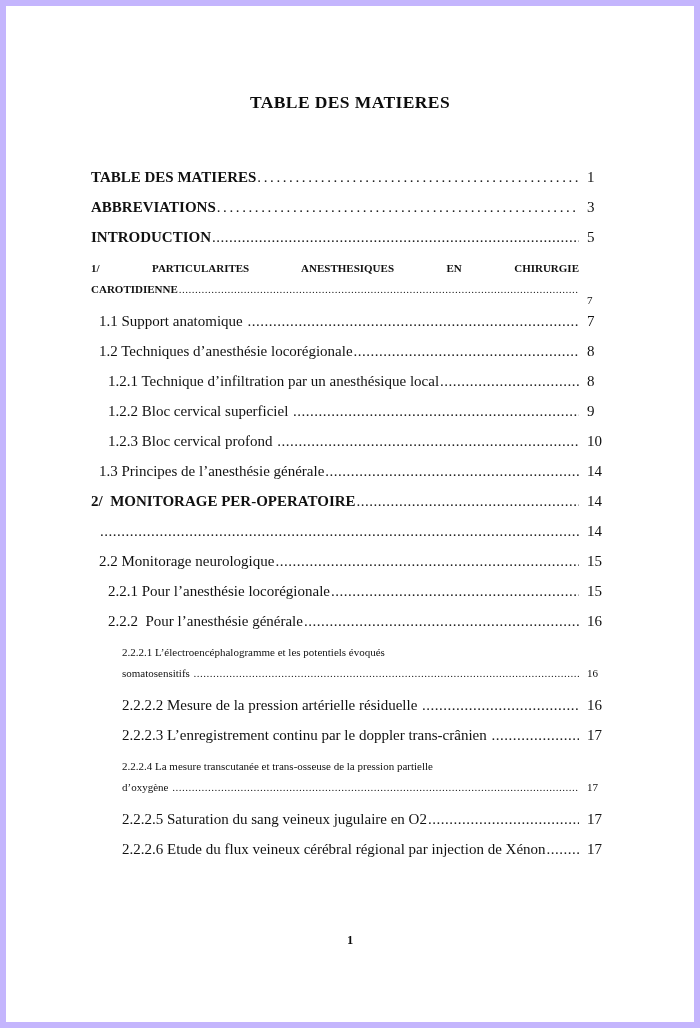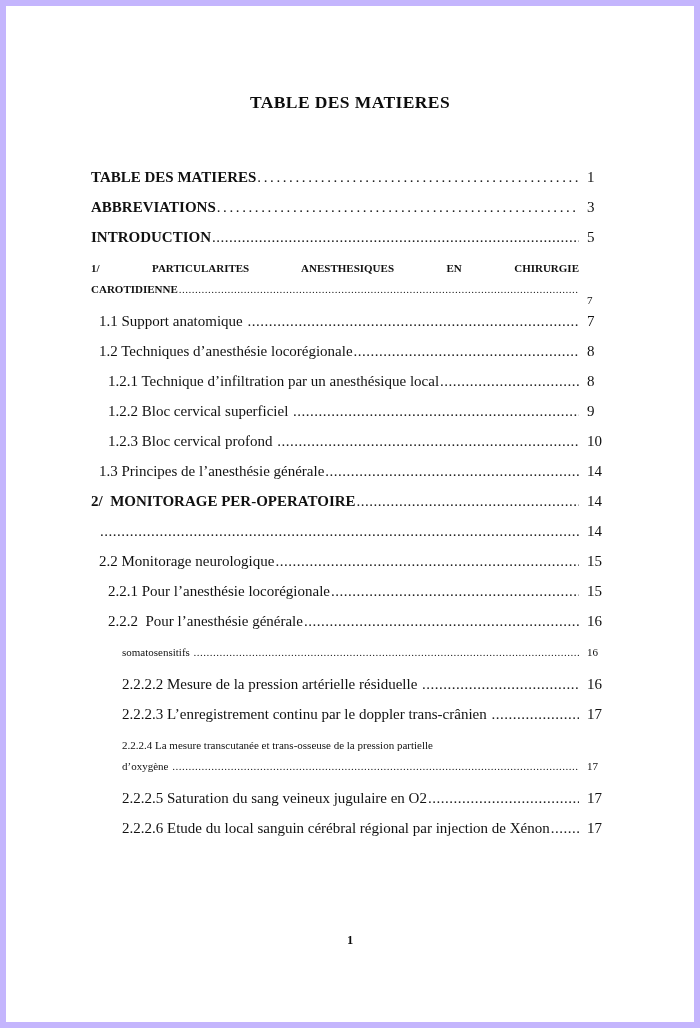--- a/index.html
+++ b/index.html
@@ -200,20 +200,21 @@
       <span class="pg">15</span>
     </div>
 
     <div class="row lv2">
       <span class="txt">2.2.2  Pour l’anesthésie générale</span>
       <span class="dots"></span>
       <span class="pg">16</span>
     </div>
 
     <div class="row-multi lv3">
+      <div class="ml1">2.2.2.1 L’électroencéphalogramme et les potentiels évoqués</div>
       <div class="ml2">
         <span class="txt">somatosensitifs </span>
         <span class="dots"></span>
         <span class="pg">16</span>
       </div>
     </div>
 
     <div class="row lv3">
       <span class="txt">2.2.2.2 Mesure de la pression artérielle résiduelle </span>
       <span class="dots"></span>
@@ -235,21 +236,21 @@
       </div>
     </div>
 
     <div class="row lv3">
       <span class="txt">2.2.2.5 Saturation du sang veineux jugulaire en O2</span>
       <span class="dots"></span>
       <span class="pg">17</span>
     </div>
 
     <div class="row lv3">
-      <span class="txt">2.2.2.6 Etude du local sanguin cérébral régional par injection de Xénon</span>
+      <span class="txt">2.2.2.6 Etude du flux veineux cérébral régional par injection de Xénon</span>
       <span class="dots"></span>
       <span class="pg">17</span>
     </div>
 
   </div>
 
   <div class="footer-num">1</div>
 
 </div>
 

